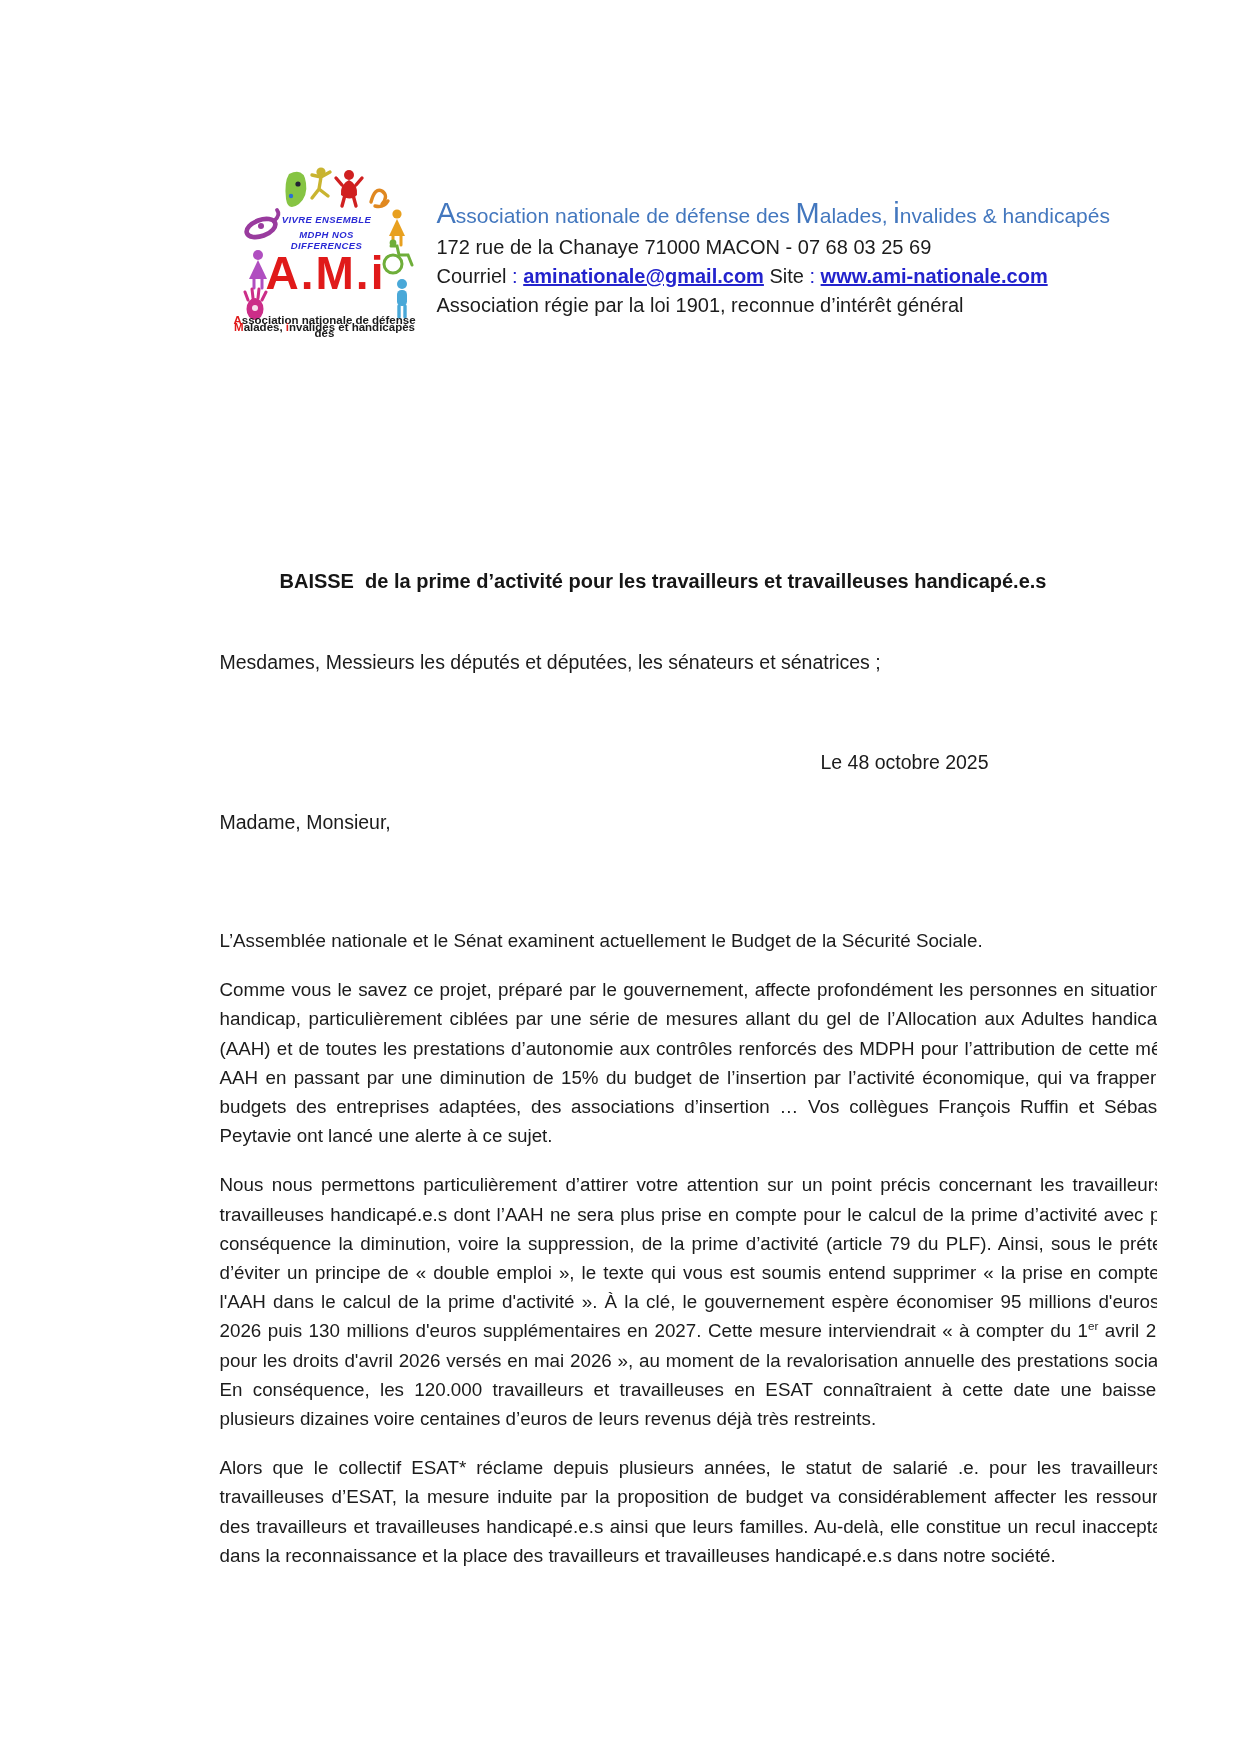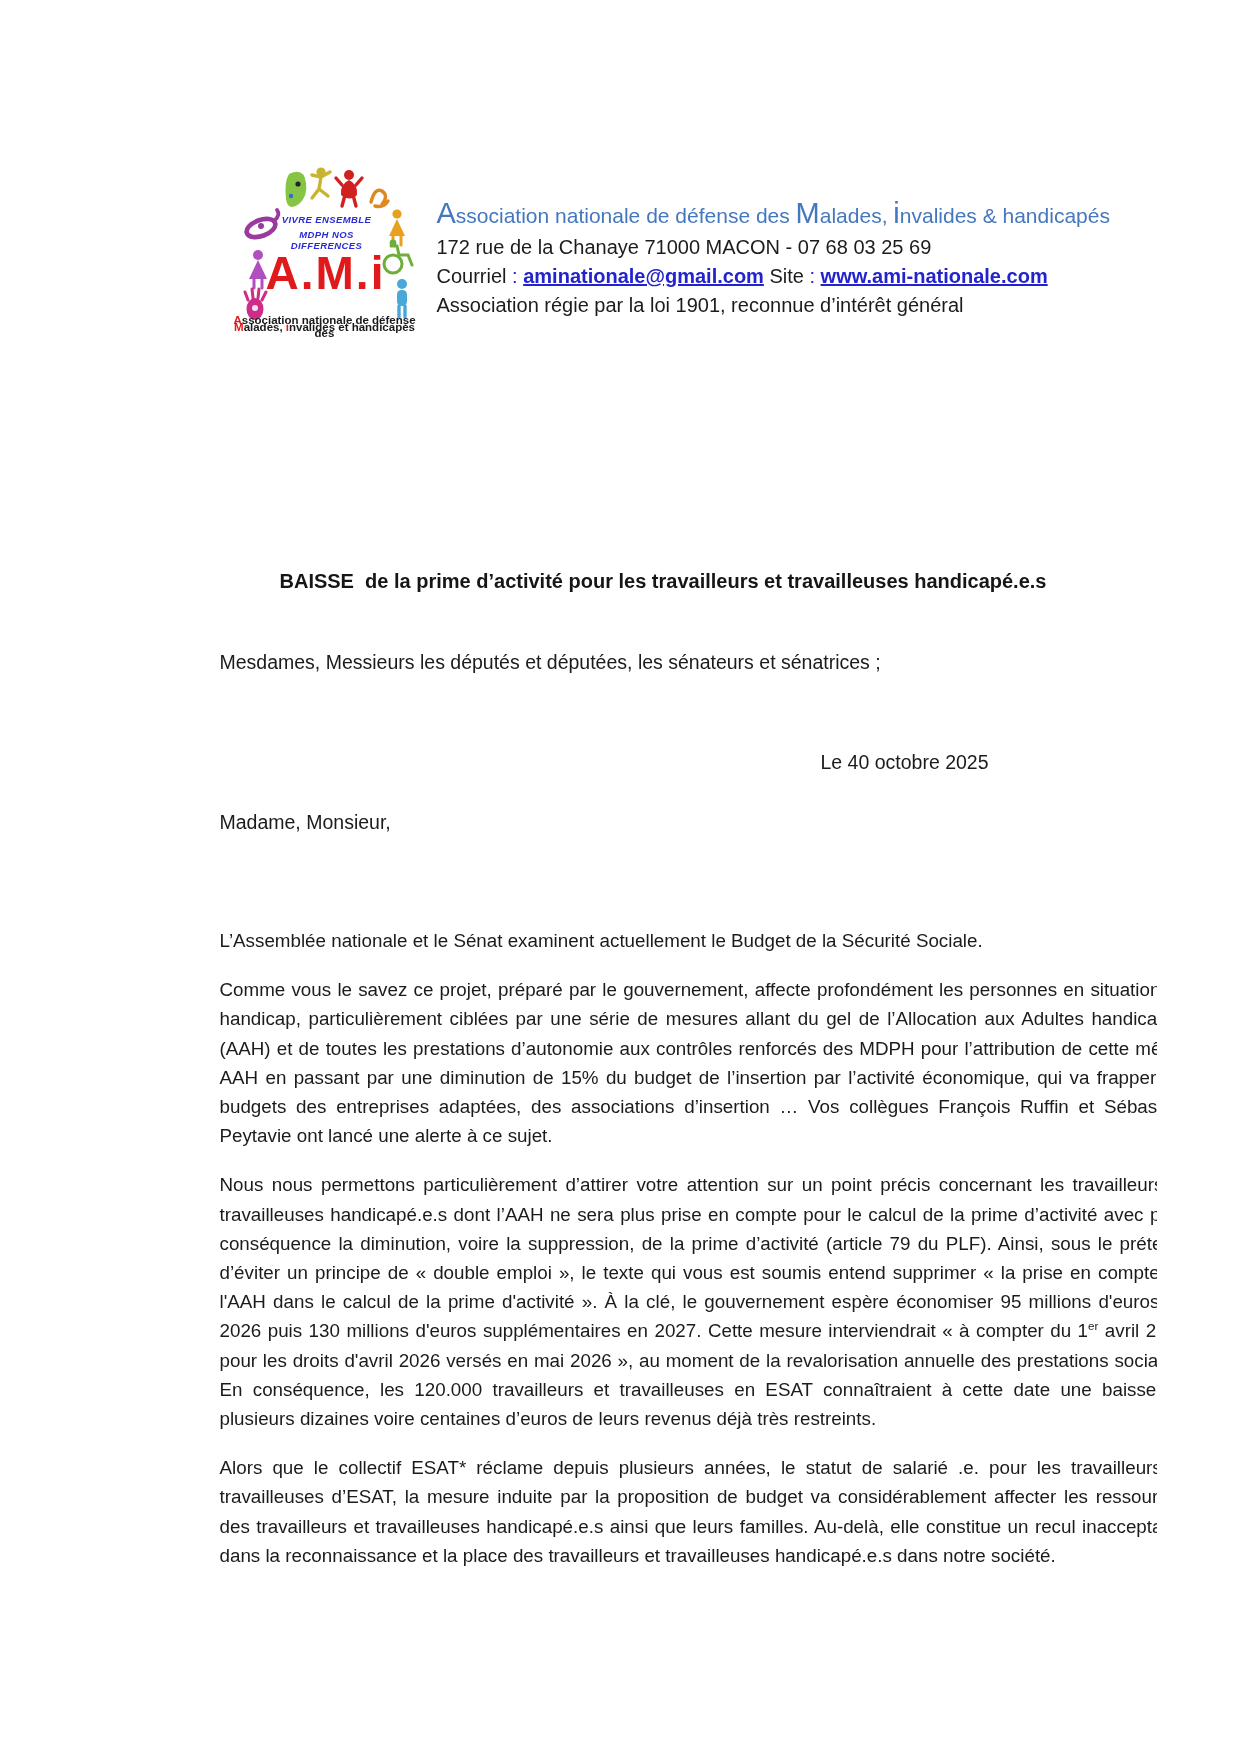--- a/index.html
+++ b/index.html
@@ -104,21 +104,21 @@
     <div class="org-line">172 rue de la Chanaye 71000 MACON - 07 68 03 25 69</div>
     <div class="org-line"><span>Courriel</span><span class="blue-colon"> : </span><a class="doc-link">aminationale@gmail.com</a><span> Site</span><span class="blue-colon"> : </span><a class="doc-link">www.ami-nationale.com</a></div>
     <div class="org-line">Association régie par la loi 1901, reconnue d’intérêt général</div>
   </div>
 
 
   <div class="subject">BAISSE  de la prime d’activité pour les travailleurs et travailleuses handicapé.e.s</div>
 
   <div class="salutation">Mesdames, Messieurs les députés et députées, les sénateurs et sénatrices ;</div>
 
-  <div class="date-line">Le 40 octobre 2025</div>
+  <div class="date-line">Le 48 octobre 2025</div>
 
   <div class="greeting">Madame, Monsieur,</div>
 
   <div class="body-block">
     <p>L’Assemblée nationale et le Sénat examinent actuellement le Budget de la Sécurité Sociale.</p>
     <p>Comme vous le savez ce projet, préparé par le gouvernement, affecte profondément les personnes en situation de handicap, particulièrement ciblées par une série de mesures allant du gel de l’Allocation aux Adultes handicapés (AAH) et de toutes les prestations d’autonomie aux contrôles renforcés des MDPH pour l’attribution de cette même AAH en passant par une diminution de 15% du budget de l’insertion par l’activité économique, qui va frapper les budgets des entreprises adaptées, des associations d’insertion …  Vos collègues François Ruffin et Sébastien Peytavie ont lancé une alerte à ce sujet.</p>
     <p><span>Nous nous permettons particulièrement d’attirer votre attention sur un point précis concernant les travailleurs et travailleuses handicapé.e.s dont l’AAH ne sera plus prise en compte pour le calcul de la prime d’activité avec pour conséquence la diminution, voire la suppression, de la prime d’activité (article 79 du PLF). Ainsi, sous le prétexte d’éviter un principe de « double emploi », le texte qui vous est soumis entend supprimer « la prise en compte de l'AAH dans le calcul de la prime d'activité ». À la clé, le gouvernement espère économiser 95 millions d'euros en 2026 puis 130 millions d'euros supplémentaires en 2027. Cette mesure interviendrait « à compter du 1</span><sup>er</sup><span> avril 2026 pour les droits d'avril 2026 versés en mai 2026 », au moment de la revalorisation annuelle des prestations sociales. En conséquence, les 120.000 travailleurs et travailleuses en ESAT connaîtraient à cette date une baisse de plusieurs dizaines voire centaines d’euros de leurs revenus déjà très restreints.</span></p>
     <p>Alors que le collectif ESAT* réclame depuis plusieurs années, le statut de salarié .e. pour les travailleurs et travailleuses d’ESAT, la mesure induite par la proposition de budget va considérablement affecter les ressources des travailleurs et travailleuses handicapé.e.s ainsi que leurs familles. Au-delà, elle constitue un recul inacceptable dans la reconnaissance et la place des travailleurs et travailleuses handicapé.e.s dans notre société.</p>
   </div>
 

